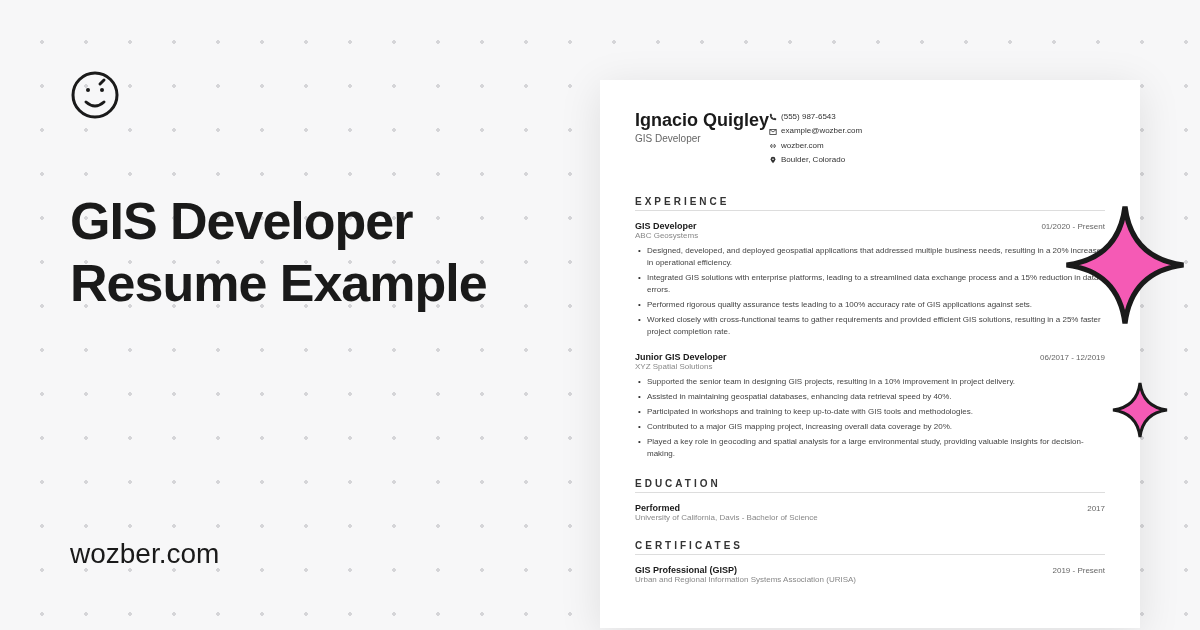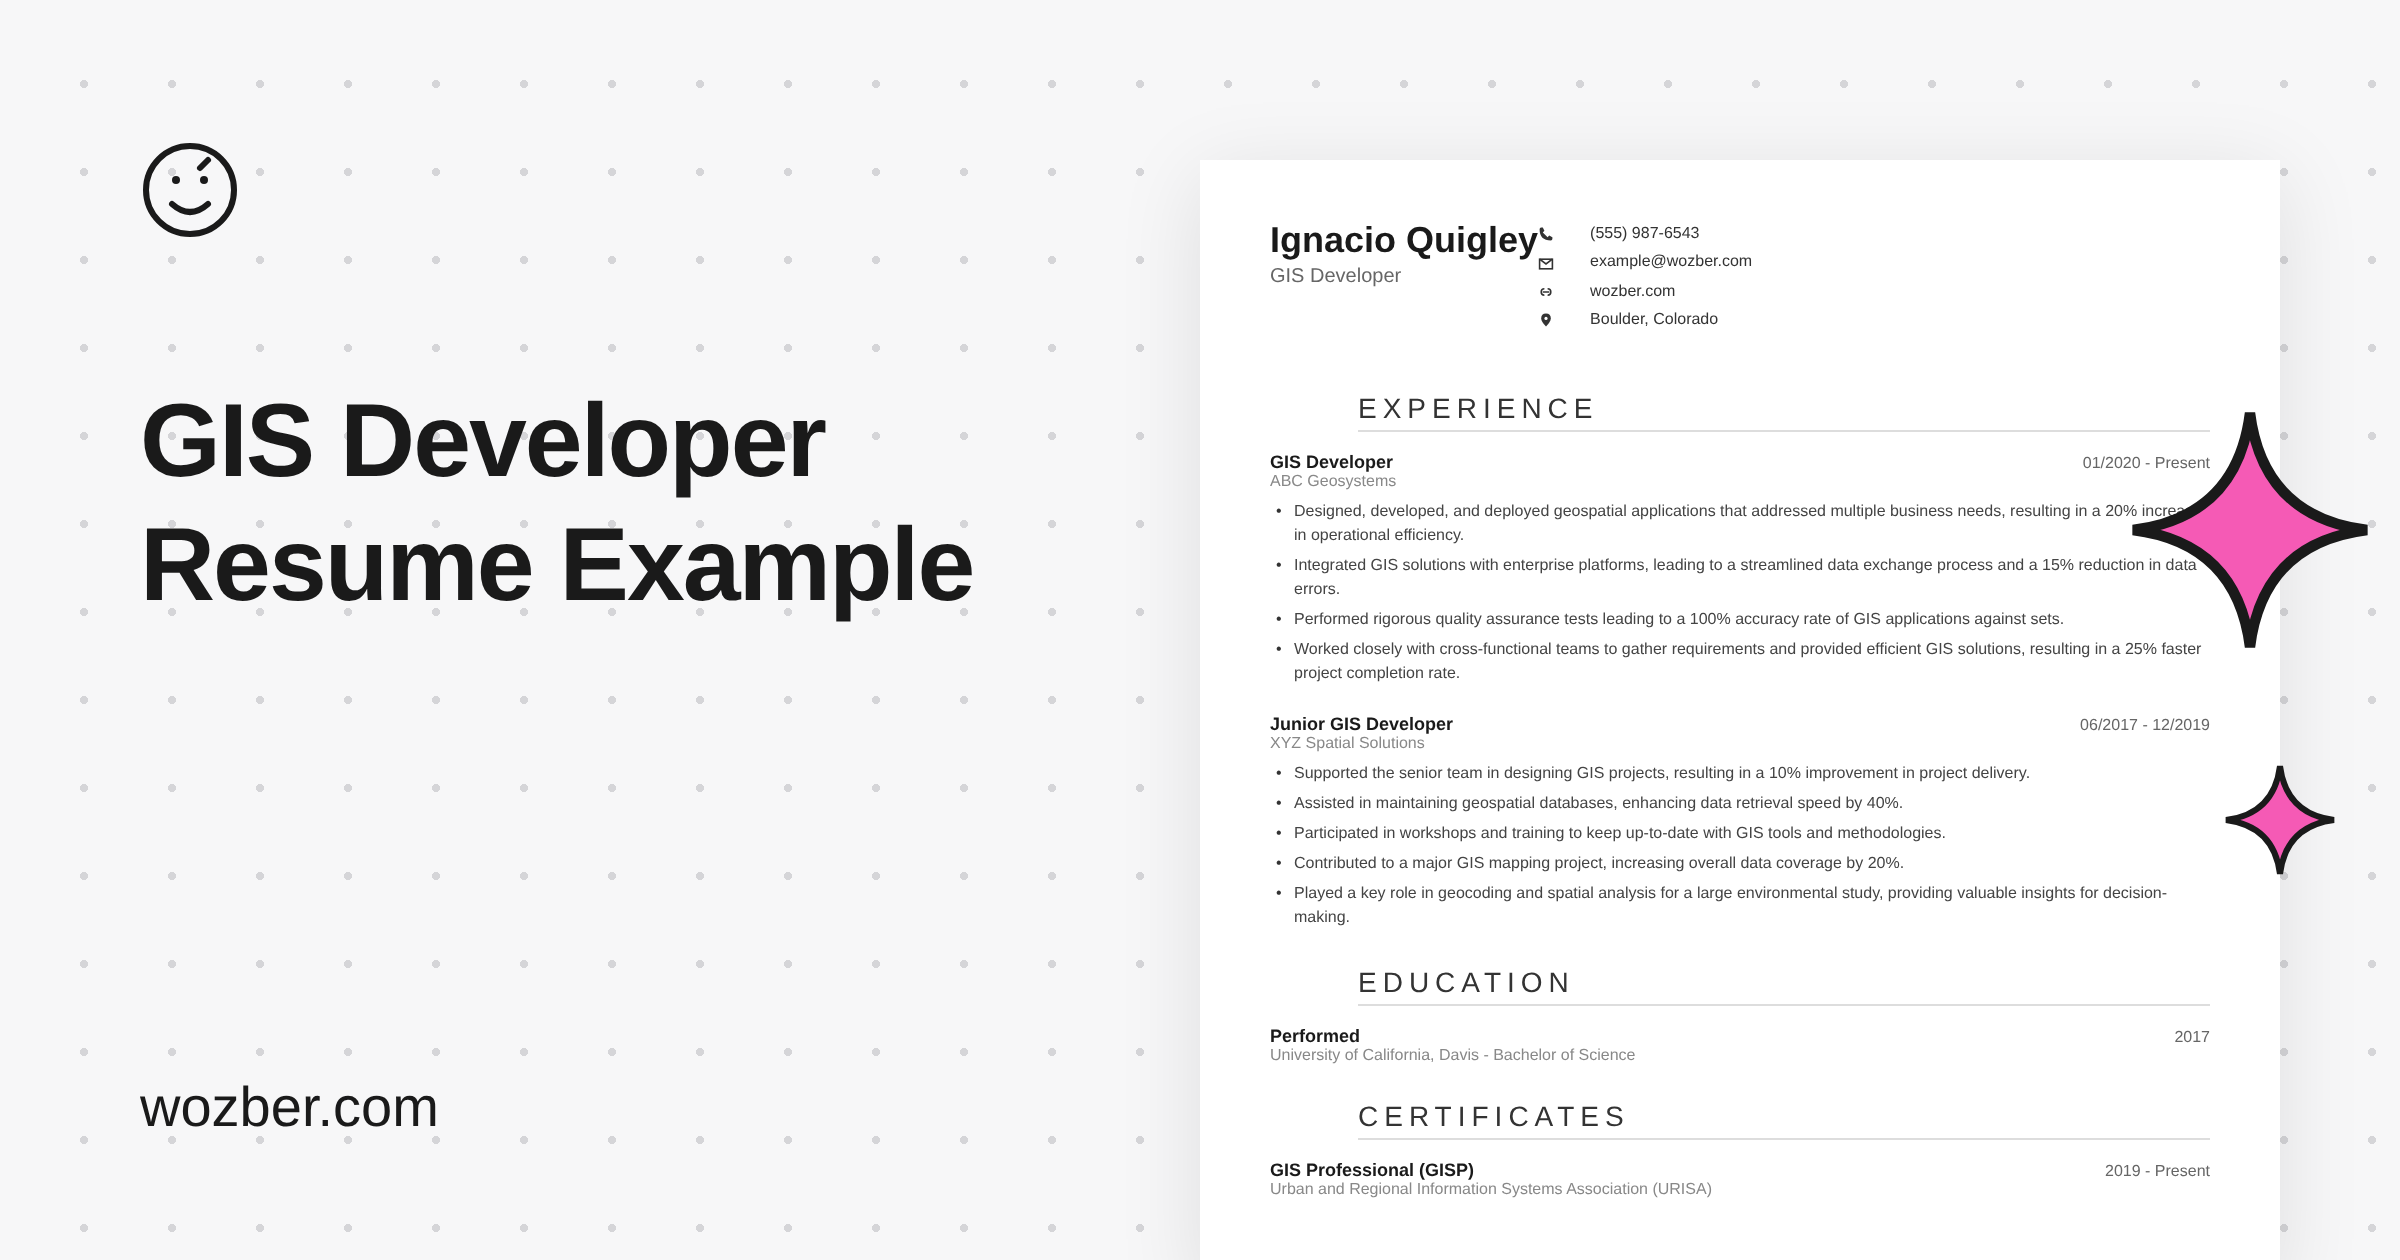--- a/index.html
+++ b/index.html
@@ -72,38 +72,37 @@
   margin-top: 2px;
 }
 .contact {
   font-size: 8px;
   line-height: 1.8;
   color: #333;
 }
 .contact-row {
   display: flex;
   align-items: center;
-  gap: 18px;
+  gap: 4px;
 }
 .contact-icon {
   width: 8px;
   height: 8px;
   display: inline-flex;
 }
 .section-title {
-  font-size: 14px;
-  font-weight: 400;
+  font-size: 10px;
+  font-weight: 700;
   letter-spacing: 3px;
   color: #333;
   border-bottom: 1px solid #ddd;
   padding-bottom: 3px;
   margin-bottom: 10px;
   margin-top: 18px;
   text-transform: uppercase;
-  margin-left: 44px;
 }
 .job {
   margin-bottom: 14px;
 }
 .job-head {
   display: flex;
   justify-content: space-between;
   align-items: baseline;
 }
 .job-title {

